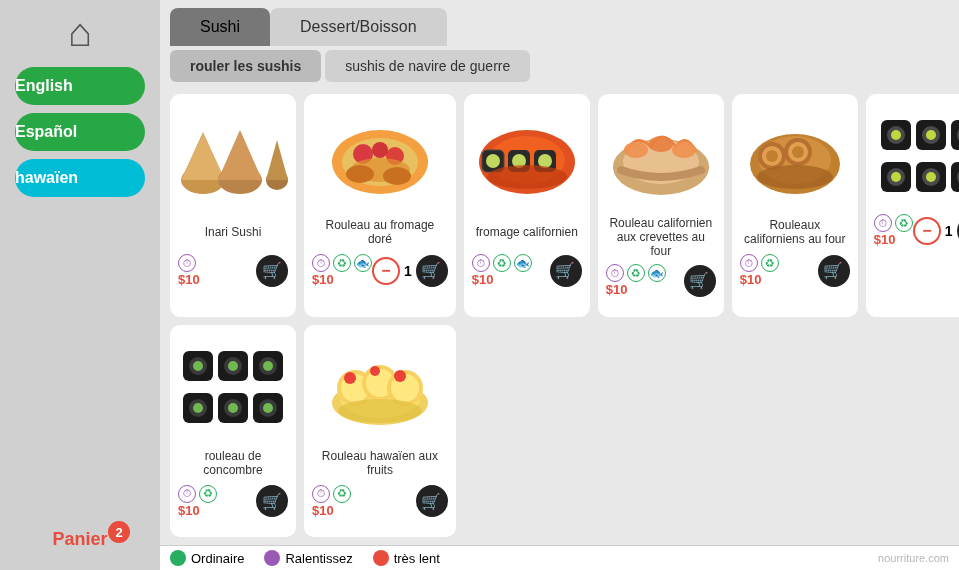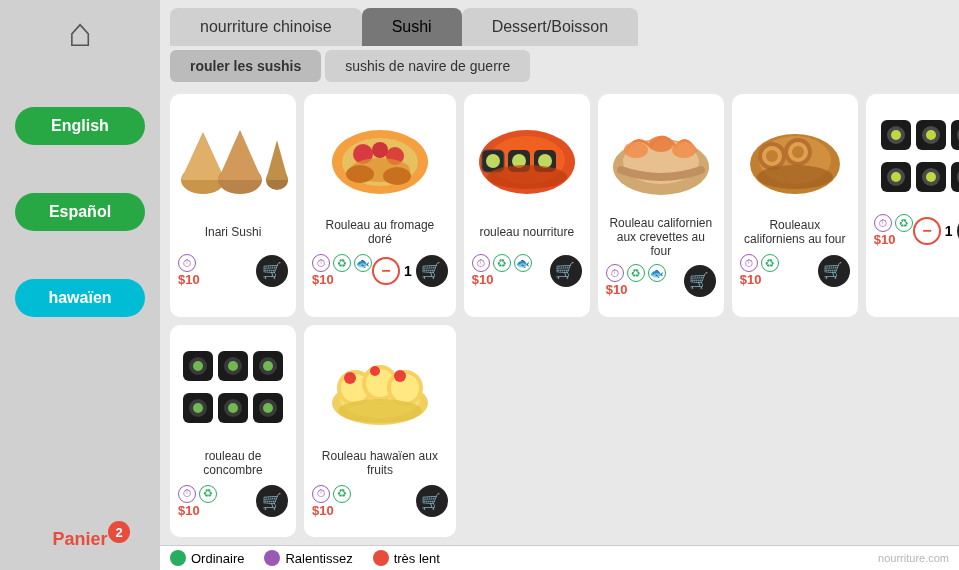--- a/index.html
+++ b/index.html
@@ -38,23 +38,22 @@
 
     .lang-btn {
       width: 130px;
       padding: 10px 0;
       border-radius: 25px;
       border: none;
       font-size: 16px;
       font-weight: bold;
       cursor: pointer;
       margin-bottom: 8px;
-      text-align: center;
+      text-align: left;
       color: white;
-      margin-top: 40px;
     }
 
     .lang-english { background: #28a745; }
     .lang-espanol { background: #28a745; }
     .lang-francais { background: #00bcd4; }
 
     .cart-area {
       margin-top: auto;
       display: flex;
       flex-direction: column;
@@ -314,21 +313,20 @@
 
     <div class="cart-area">
       <div class="cart-badge">2</div>
       <div class="cart-label">Panier</div>
     </div>
   </div>
 
   <div class="main-content">
 
     <div class="top-nav">
-      <button class="nav-tab">nourriture chinoise</button>
       <button class="nav-tab active">Sushi</button>
       <button class="nav-tab">Dessert/Boisson</button>
     </div>
 
     <div class="sub-nav">
       <button class="sub-tab active">rouler les sushis</button>
       <button class="sub-tab">sushis de navire de guerre</button>
     </div>
 
     <div class="products-grid">
@@ -397,21 +395,21 @@
             <rect x="10" y="38" width="22" height="22" rx="5" fill="#2a2a2a"></rect>
             <rect x="10" y="38" width="22" height="22" rx="5" fill="none" stroke="#4a4a4a" stroke-width="1"></rect>
             <circle cx="21" cy="49" r="7" fill="#c0d860"></circle>
             <rect x="36" y="38" width="22" height="22" rx="5" fill="#2a2a2a"></rect>
             <circle cx="47" cy="49" r="7" fill="#c0d860"></circle>
             <rect x="62" y="38" width="22" height="22" rx="5" fill="#2a2a2a"></rect>
             <circle cx="73" cy="49" r="7" fill="#c0d860"></circle>
             <ellipse cx="55" cy="65" rx="40" ry="12" fill="#c03c10" opacity="0.7"></ellipse>
           </svg>
         </div>
-        <div class="product-name">rouleau nourriture</div>
+        <div class="product-name">fromage californien</div>
         <div class="product-footer">
           <div>
             <div class="product-icons">
               <span class="icon-circle icon-spicy">⏱</span>
               <span class="icon-circle icon-vegan">♻</span>
               <span class="icon-circle icon-gluten">🐟</span>
             </div>
             <div class="price">$10</div>
           </div>
           <button class="add-cart-btn">🛒</button>

